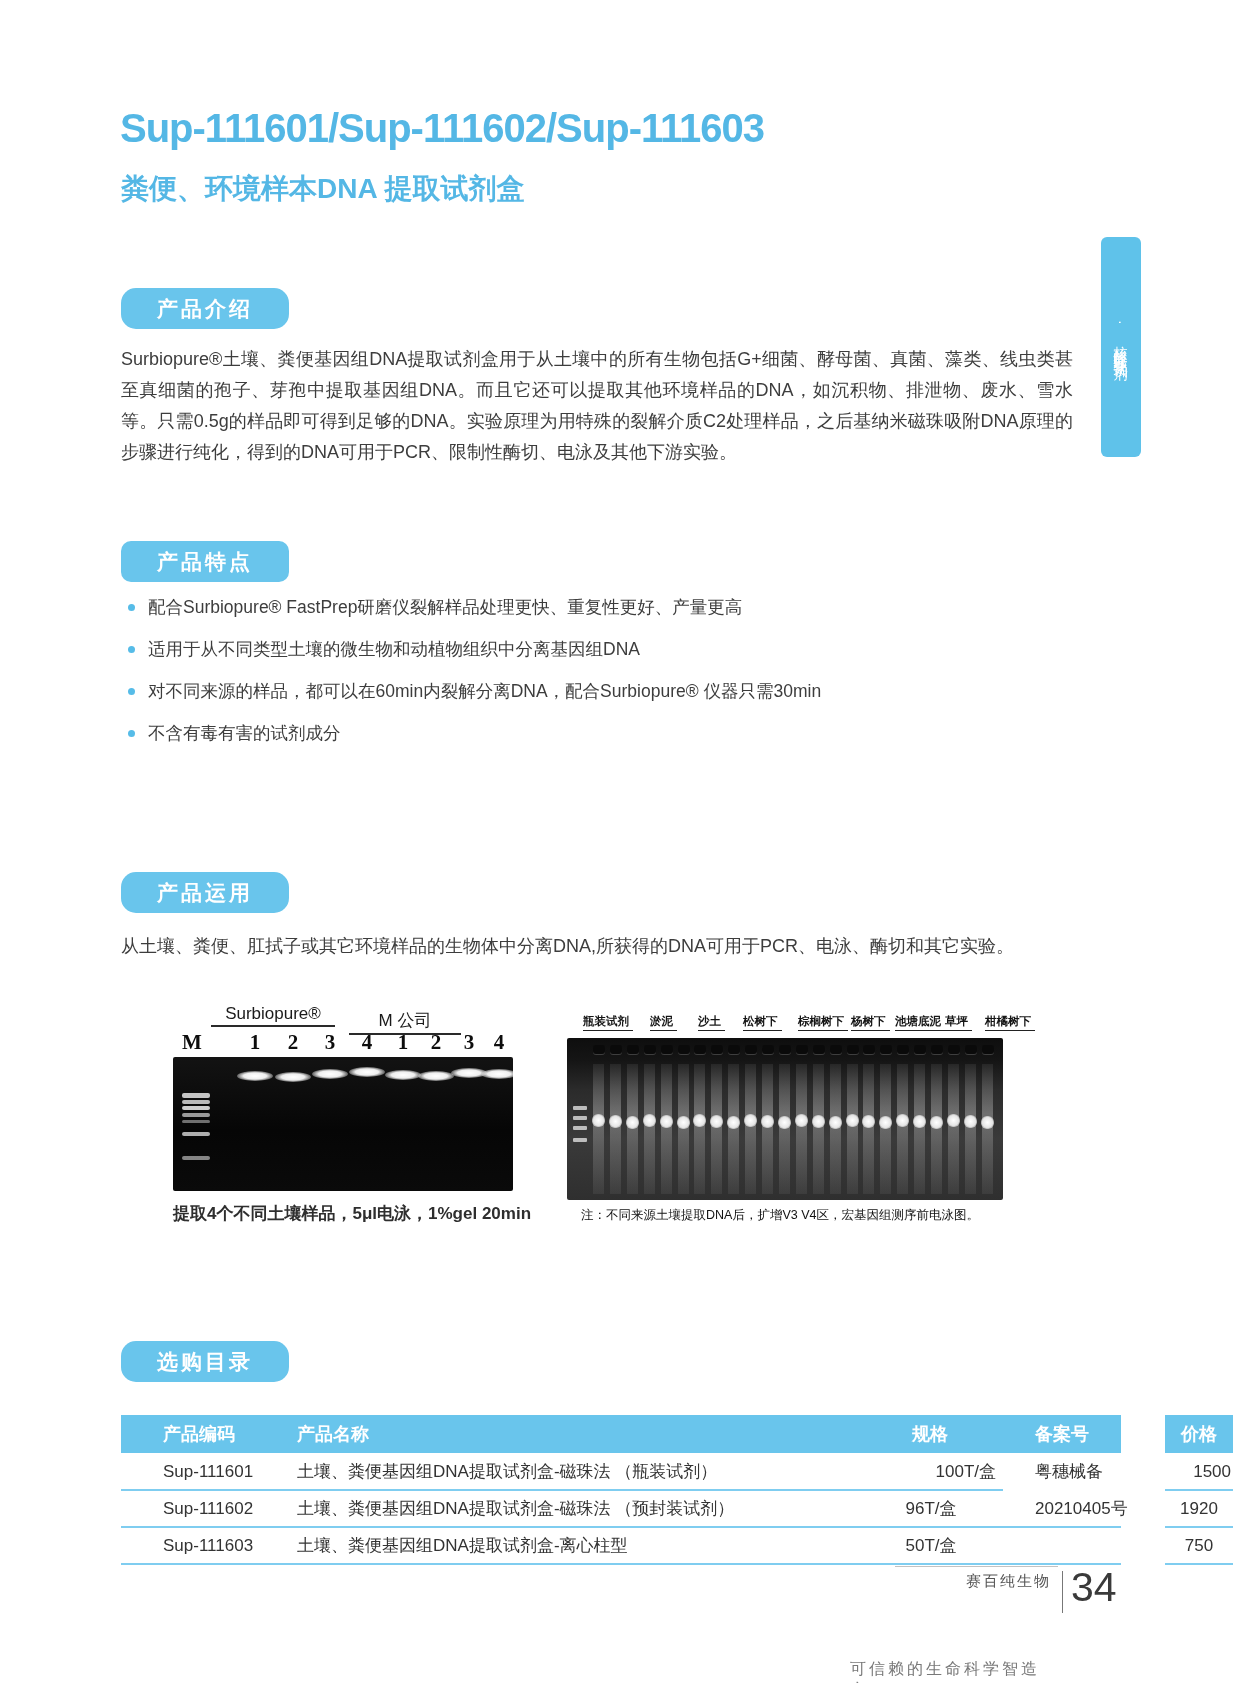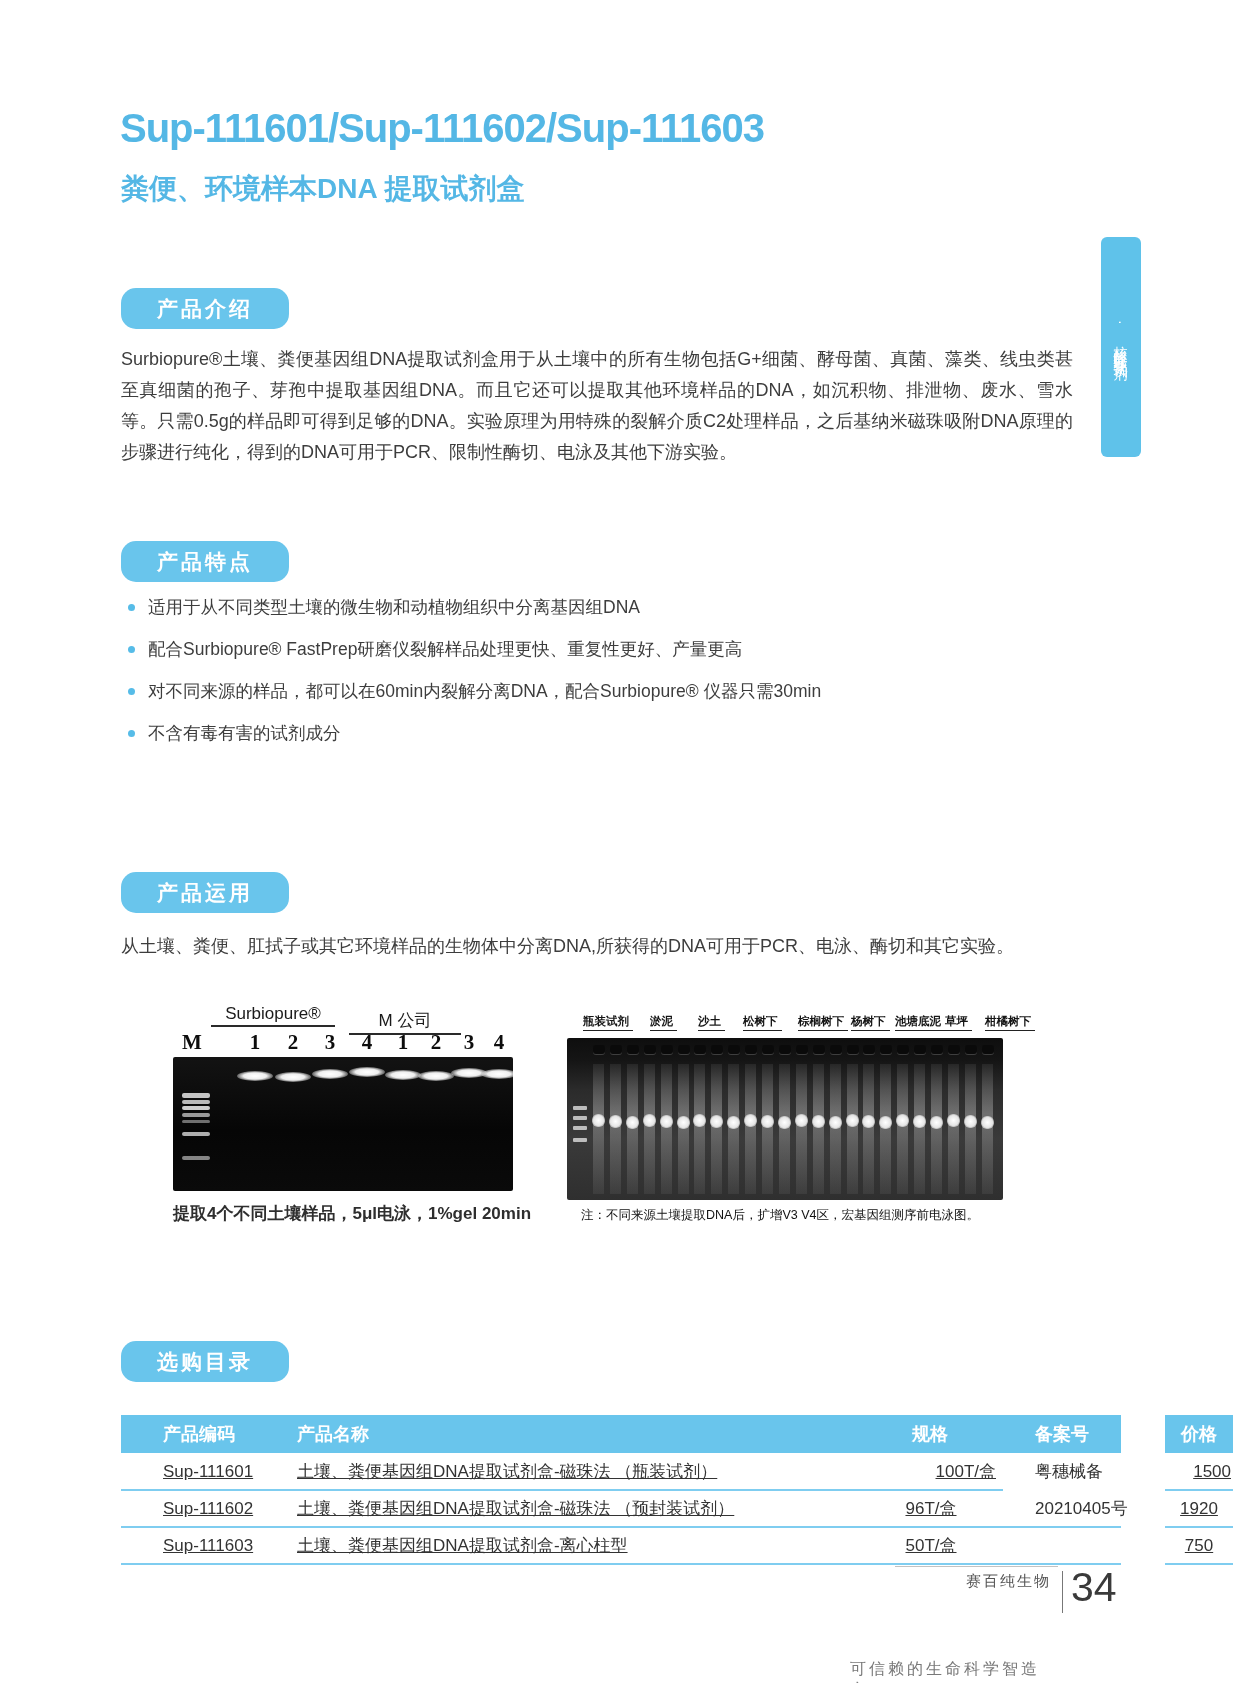--- a/index.html
+++ b/index.html
@@ -13,21 +13,21 @@
 
   
   .side-tab{position:absolute;left:1101px;top:237px;width:40px;height:220px;background:#5fc2ea;
             border-radius:6px;color:#fff;writing-mode:vertical-rl;text-orientation:mixed;
             font-size:14px;letter-spacing:3px;display:flex;align-items:center;justify-content:center;}
 
   
   .badge{position:absolute;left:121px;width:168px;height:41px;line-height:41px;text-align:center;
          background:#69c5ec;color:#fff;font-size:21px;font-weight:bold;letter-spacing:3px;
          border-radius:15px;}
-  .badge-intro{top:288px;} .badge-feat{top:541px;} .badge-app{top:872px;} .badge-cat{top:1341px;}
+  .badge-intro{top:288px;} .badge-feat{top:541px;border-radius:10px;} .badge-app{top:872px;} .badge-cat{top:1341px;}
 
   .intro-text{position:absolute;left:121px;top:344px;width:952px;font-size:18px;line-height:31px;
               text-align:justify;color:#3d3d3d;}
   .app-text{position:absolute;left:121px;top:934px;width:970px;font-size:18px;color:#3d3d3d;}
 
   
   .features{position:absolute;left:121px;top:596px;width:960px;margin:0;padding:0;list-style:none;}
   .feature{display:flex;margin-bottom:19px;font-size:17.5px;color:#3d3d3d;line-height:23px;}
   .dot{flex:none;width:7px;height:7px;border-radius:50%;background:#56bce8;margin:8px 13px 0 7px;}
 
@@ -61,21 +61,21 @@
   .rband{position:absolute;width:13px;height:13px;border-radius:45%;
          background:radial-gradient(ellipse at center,#ffffff 0%,#e5e5e5 55%,transparent 95%);filter:blur(.4px);}
   .rlb{position:absolute;left:6px;width:14px;height:4px;background:#bdbdbd;border-radius:1px;filter:blur(.4px);}
   .gel-note{position:absolute;left:14px;top:193px;font-size:12.5px;color:#111;white-space:nowrap;}
 
   
   .tbl{position:absolute;left:121px;top:1415px;width:1112px;height:150px;font-size:17px;color:#333;}
   .thead-main{position:absolute;left:0;top:0;width:1000px;height:38px;background:#69c5ec;}
   .thead-price{position:absolute;left:1044px;top:0;width:68px;height:38px;background:#69c5ec;}
   .th{position:absolute;top:0;height:38px;line-height:38px;color:#fff;font-weight:bold;font-size:18px;}
-  .cell{position:absolute;height:37px;line-height:37px;white-space:nowrap;text-decoration:underline;}
+  .cell{position:absolute;height:37px;line-height:37px;white-space:nowrap;}
   .sep{position:absolute;height:2px;background:#7fcdf0;}
   .reg-merged{position:absolute;left:914px;top:38px;line-height:37px;}
 
   
   .f-line{position:absolute;left:895px;top:1566px;width:163px;height:1px;background:#c2c2c2;}
   .f-brand{position:absolute;left:850px;top:1572px;width:201px;text-align:right;font-size:15px;
            color:#555;letter-spacing:2px;}
   .f-tag{position:absolute;left:850px;top:1659px;width:201px;text-align:left;font-size:16px;
          color:#787878;letter-spacing:3px;}
   .f-div{position:absolute;left:1062px;top:1571px;width:1px;height:42px;background:#777;}
@@ -91,25 +91,25 @@
 
   <div class="side-tab">· 核酸提取纯化试剂 ·</div>
 
   <div class="badge badge-intro">产品介绍</div>
   <div class="intro-text">Surbiopure®土壤、粪便基因组DNA提取试剂盒用于从土壤中的所有生物包括G+细菌、酵母菌、真菌、藻类、线虫类甚至真细菌的孢子、芽孢中提取基因组DNA。而且它还可以提取其他环境样品的DNA，如沉积物、排泄物、废水、雪水等。只需0.5g的样品即可得到足够的DNA。实验原理为用特殊的裂解介质C2处理样品，之后基纳米磁珠吸附DNA原理的步骤进行纯化，得到的DNA可用于PCR、限制性酶切、电泳及其他下游实验。</div>
 
   <div class="badge badge-feat">产品特点</div>
   <ul class="features">
       <li class="feature">
         <span class="dot"></span>
+        <span class="ftext">配合Surbiopure® FastPrep研磨仪裂解样品处理更快、重复性更好、产量更高</span>
+      </li>
+      <li class="feature">
+        <span class="dot"></span>
         <span class="ftext">适用于从不同类型土壤的微生物和动植物组织中分离基因组DNA</span>
-      </li>
-      <li class="feature">
-        <span class="dot"></span>
-        <span class="ftext">配合Surbiopure® FastPrep研磨仪裂解样品处理更快、重复性更好、产量更高</span>
       </li>
       <li class="feature">
         <span class="dot"></span>
         <span class="ftext">对不同来源的样品，都可以在60min内裂解分离DNA，配合Surbiopure® 仪器只需30min</span>
       </li>
       <li class="feature">
         <span class="dot"></span>
         <span class="ftext">不含有毒有害的试剂成分</span>
       </li>
     </ul>

